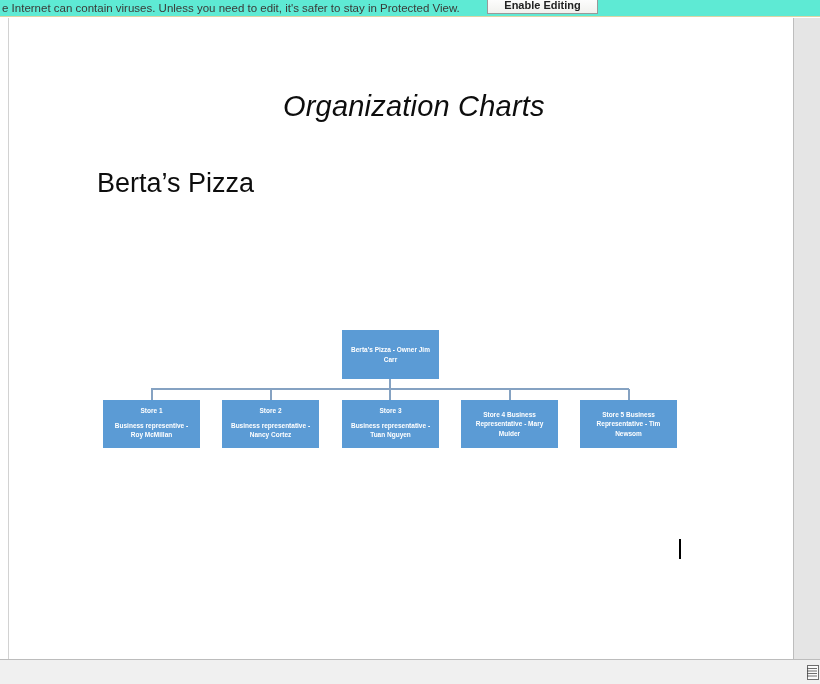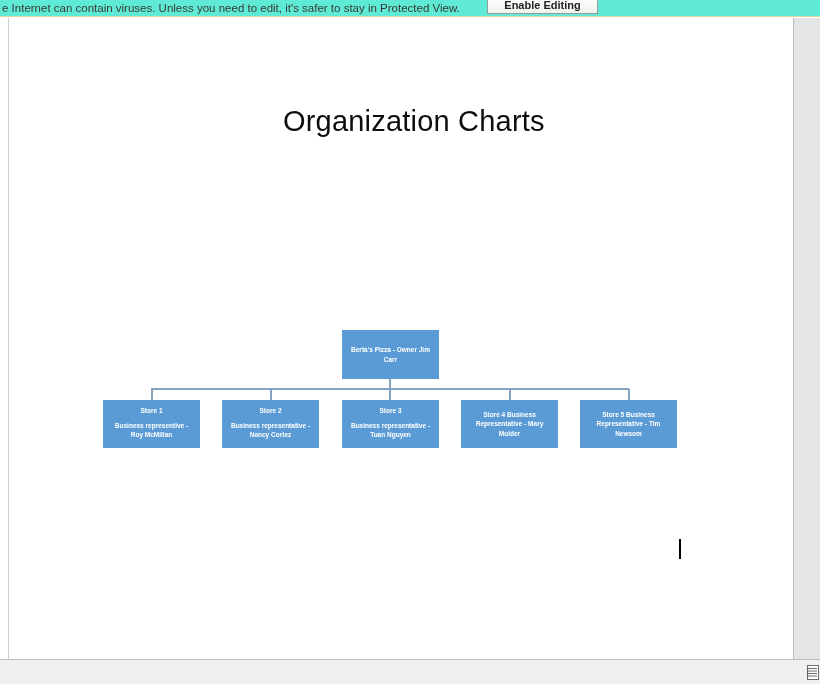--- a/index.html
+++ b/index.html
@@ -35,23 +35,23 @@
   .doc-area { position:absolute; left:0; top:18px; width:820px; height:642px; background:#ffffff; }
   .page-left-edge {
     position:absolute; left:8px; top:18px; width:1px; height:641px; background:#d2d2d2;
   }
   .right-gutter {
     position:absolute; left:793px; top:18px; width:27px; height:641px;
     background:#e5e5e5; border-left:1px solid #bdbdbd;
   }
 
   .doc-title {
-    position:absolute; left:283px; top:87px;
+    position:absolute; left:283px; top:72px;
     font-size:29px; font-weight:300; color:#0d0d0d;
-    letter-spacing:0.2px; white-space:nowrap;
+    letter-spacing:0.2px; white-space:nowrap;font-style:italic;
   }
   .doc-heading {
     position:absolute; left:97px; top:150px;
     font-size:27px; font-weight:300; color:#0d0d0d;
     white-space:nowrap;
   }
 
   
   .chart { position:absolute; left:0; top:0; width:820px; height:684px; }
   .node {
@@ -99,20 +99,21 @@
 </head>
 <body>
 
 <div class="pv-banner">
   <span class="pv-message">e Internet can contain viruses. Unless you need to edit, it's safer to stay in Protected View.</span>
   <button class="pv-button">Enable Editing</button>
 </div>
 
 <div class="doc-area">
   <div class="doc-title">Organization Charts</div>
+  <div class="doc-heading">Berta’s Pizza</div>
 
   <div class="chart">
     <div class="connector conn-stem"></div>
     <div class="connector conn-hbar"></div>
     <div class="connector conn-drop drop-1"></div>
     <div class="connector conn-drop drop-2"></div>
     <div class="connector conn-drop drop-3"></div>
     <div class="connector conn-drop drop-4"></div>
     <div class="connector conn-drop drop-5"></div>
 

